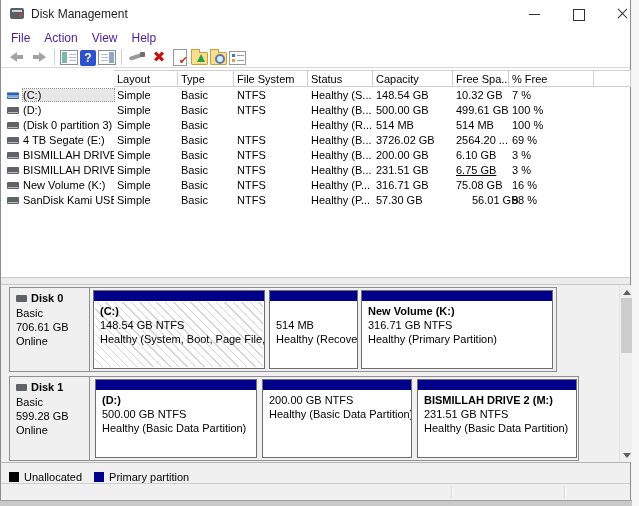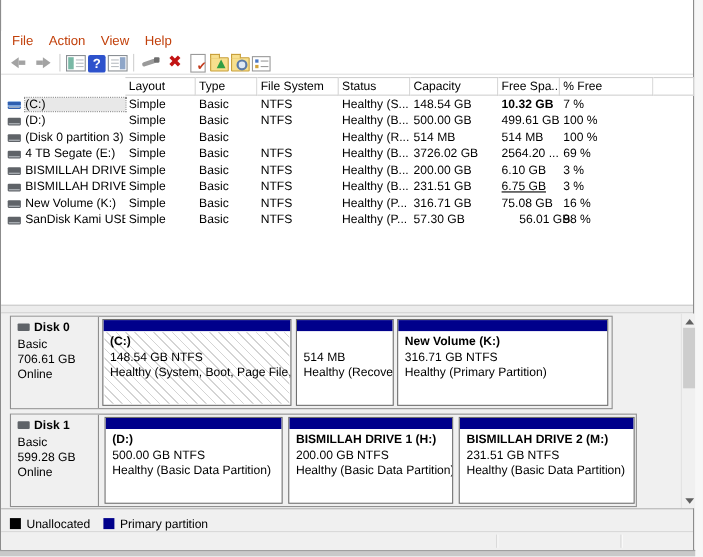--- a/index.html
+++ b/index.html
@@ -21,21 +21,21 @@
   .title-text { position: absolute; left: 30px; top: 7px; font-size: 12px; color: #222; }
   .winctl { position: absolute; top: 0; width: 34px; height: 28px; text-align: center; }
   .ctl-min { left: 516px; } .ctl-max { left: 560px; } .ctl-close { left: 604px; }
   .ctl-min::before { content: ""; position: absolute; left: 12px; top: 14px; width: 11px; height: 1px; background: #333; }
   .ctl-max::before { content: ""; position: absolute; left: 12px; top: 9px; width: 10px; height: 10px; border: 1px solid #333; }
   .ctl-close::before, .ctl-close::after { content: ""; position: absolute; left: 11px; top: 13px; width: 13px; height: 1px; background: #333; }
   .ctl-close::before { transform: rotate(45deg); } .ctl-close::after { transform: rotate(-45deg); }
 
   
   .menubar { position: absolute; left: 0; top: 28px; width: 100%; height: 18px; background: #fff; padding-left: 3px; }
-  .menu-item { display: inline-block; padding: 2px 7px; font-size: 12px; color: #c2410c; }
+  .menu-item { display: inline-block; padding: 2px 7px; font-size: 12px; color: #4c1d95; }
 
   
   .toolbar { position: absolute; left: 0; top: 46px; width: 100%; height: 22px; background: #fff;
              border-bottom: 1px solid #d9d9d9; display: flex; align-items: center; padding-left: 5px; }
   .tbsep { width: 1px; height: 16px; background: #d0d0d0; margin: 0 4px; }
   .tbicon { position: relative; width: 20px; height: 20px; margin: 0 1px; }
   .tb-back::before { content: ""; position: absolute; left: 3px; top: 5px;
       border-top: 5px solid transparent; border-bottom: 5px solid transparent; border-right: 7px solid #a3a3a3; }
   .tb-back::after { content: ""; position: absolute; left: 10px; top: 8px; width: 6px; height: 4px; background: #a3a3a3; }
   .tb-forward::before { content: ""; position: absolute; right: 3px; top: 5px;
@@ -126,20 +126,27 @@
 
   
   .statusbar { position: absolute; left: 0; top: 484px; width: 100%; height: 16px; background: #f0f0f0; }
   .sb-div { position: absolute; top: 2px; width: 1px; height: 12px; background: #d7d7d7; box-shadow: 1px 0 0 #ffffff; }
 </style>
 </head>
 <body>
 
 <div id="window">
 
+  <div class="titlebar">
+    <span class="app-icon"></span>
+    <span class="title-text">Disk Management</span>
+    <span class="winctl ctl-min"></span>
+    <span class="winctl ctl-max"></span>
+    <span class="winctl ctl-close"></span>
+  </div>
 
   <div class="menubar"><span class="menu-item">File</span><span class="menu-item">Action</span><span class="menu-item">View</span><span class="menu-item">Help</span></div>
 
   <div class="toolbar">
       <span class="tbicon tb-back"></span>
       <span class="tbicon tb-forward"></span>
       <span class="tbsep"></span>
       <span class="tbicon tb-show-hide-console-tree"></span>
       <span class="tbicon tb-help"></span>
       <span class="tbicon tb-show-hide-action-pane"></span>
@@ -165,21 +172,21 @@
       </div>
     <div class="tbody">
         <div class="vrow" style="top: 0px;">
           <span class="drv drvc"></span>
           <div class="vcell volcell selhl" style="left: 22px; width: 91px;">(C:)</div>
           <div class="vcell" style="left: 113px; width: 64px;">Simple</div>
           <div class="vcell" style="left: 177px; width: 56px;">Basic</div>
           <div class="vcell" style="left: 233px; width: 74px;">NTFS</div>
           <div class="vcell" style="left: 307px; width: 65px;">Healthy (S...</div>
           <div class="vcell" style="left: 372px; width: 80px;">148.54 GB</div>
-          <div class="vcell" style="left: 452px; width: 56px; font-weight: bold;">10.32 GB</div>
+          <div class="vcell" style="left: 452px; width: 56px;">10.32 GB</div>
           <div class="vcell" style="left: 508px; width: 85px;">7 %</div>
         </div>
         <div class="vrow" style="top: 15px;">
           <span class="drv"></span>
           <div class="vcell volcell" style="left: 22px; width: 91px;">(D:)</div>
           <div class="vcell" style="left: 113px; width: 64px;">Simple</div>
           <div class="vcell" style="left: 177px; width: 56px;">Basic</div>
           <div class="vcell" style="left: 233px; width: 74px;">NTFS</div>
           <div class="vcell" style="left: 307px; width: 65px;">Healthy (B...</div>
           <div class="vcell" style="left: 372px; width: 80px;">500.00 GB</div>
@@ -310,21 +317,20 @@
               <div class="l1">(D:)</div>
               <div class="l2">500.00 GB NTFS</div>
               <div class="l3">Healthy (Basic Data Partition)</div>
             </div>
           </div>
         </div>
         <div class="part" style="left: 252px; width: 150px;">
           <div class="band" style="background: rgb(0, 0, 139);"></div>
           <div class="pbody">
             <div class="ptext">
-              <div class="l1">BISMILLAH DRIVE 1  (H:)</div>
               <div class="l2">200.00 GB NTFS</div>
               <div class="l3">Healthy (Basic Data Partition)</div>
             </div>
           </div>
         </div>
         <div class="part" style="left: 407px; width: 160px;">
           <div class="band" style="background: rgb(0, 0, 139);"></div>
           <div class="pbody">
             <div class="ptext">
               <div class="l1">BISMILLAH DRIVE 2  (M:)</div>

